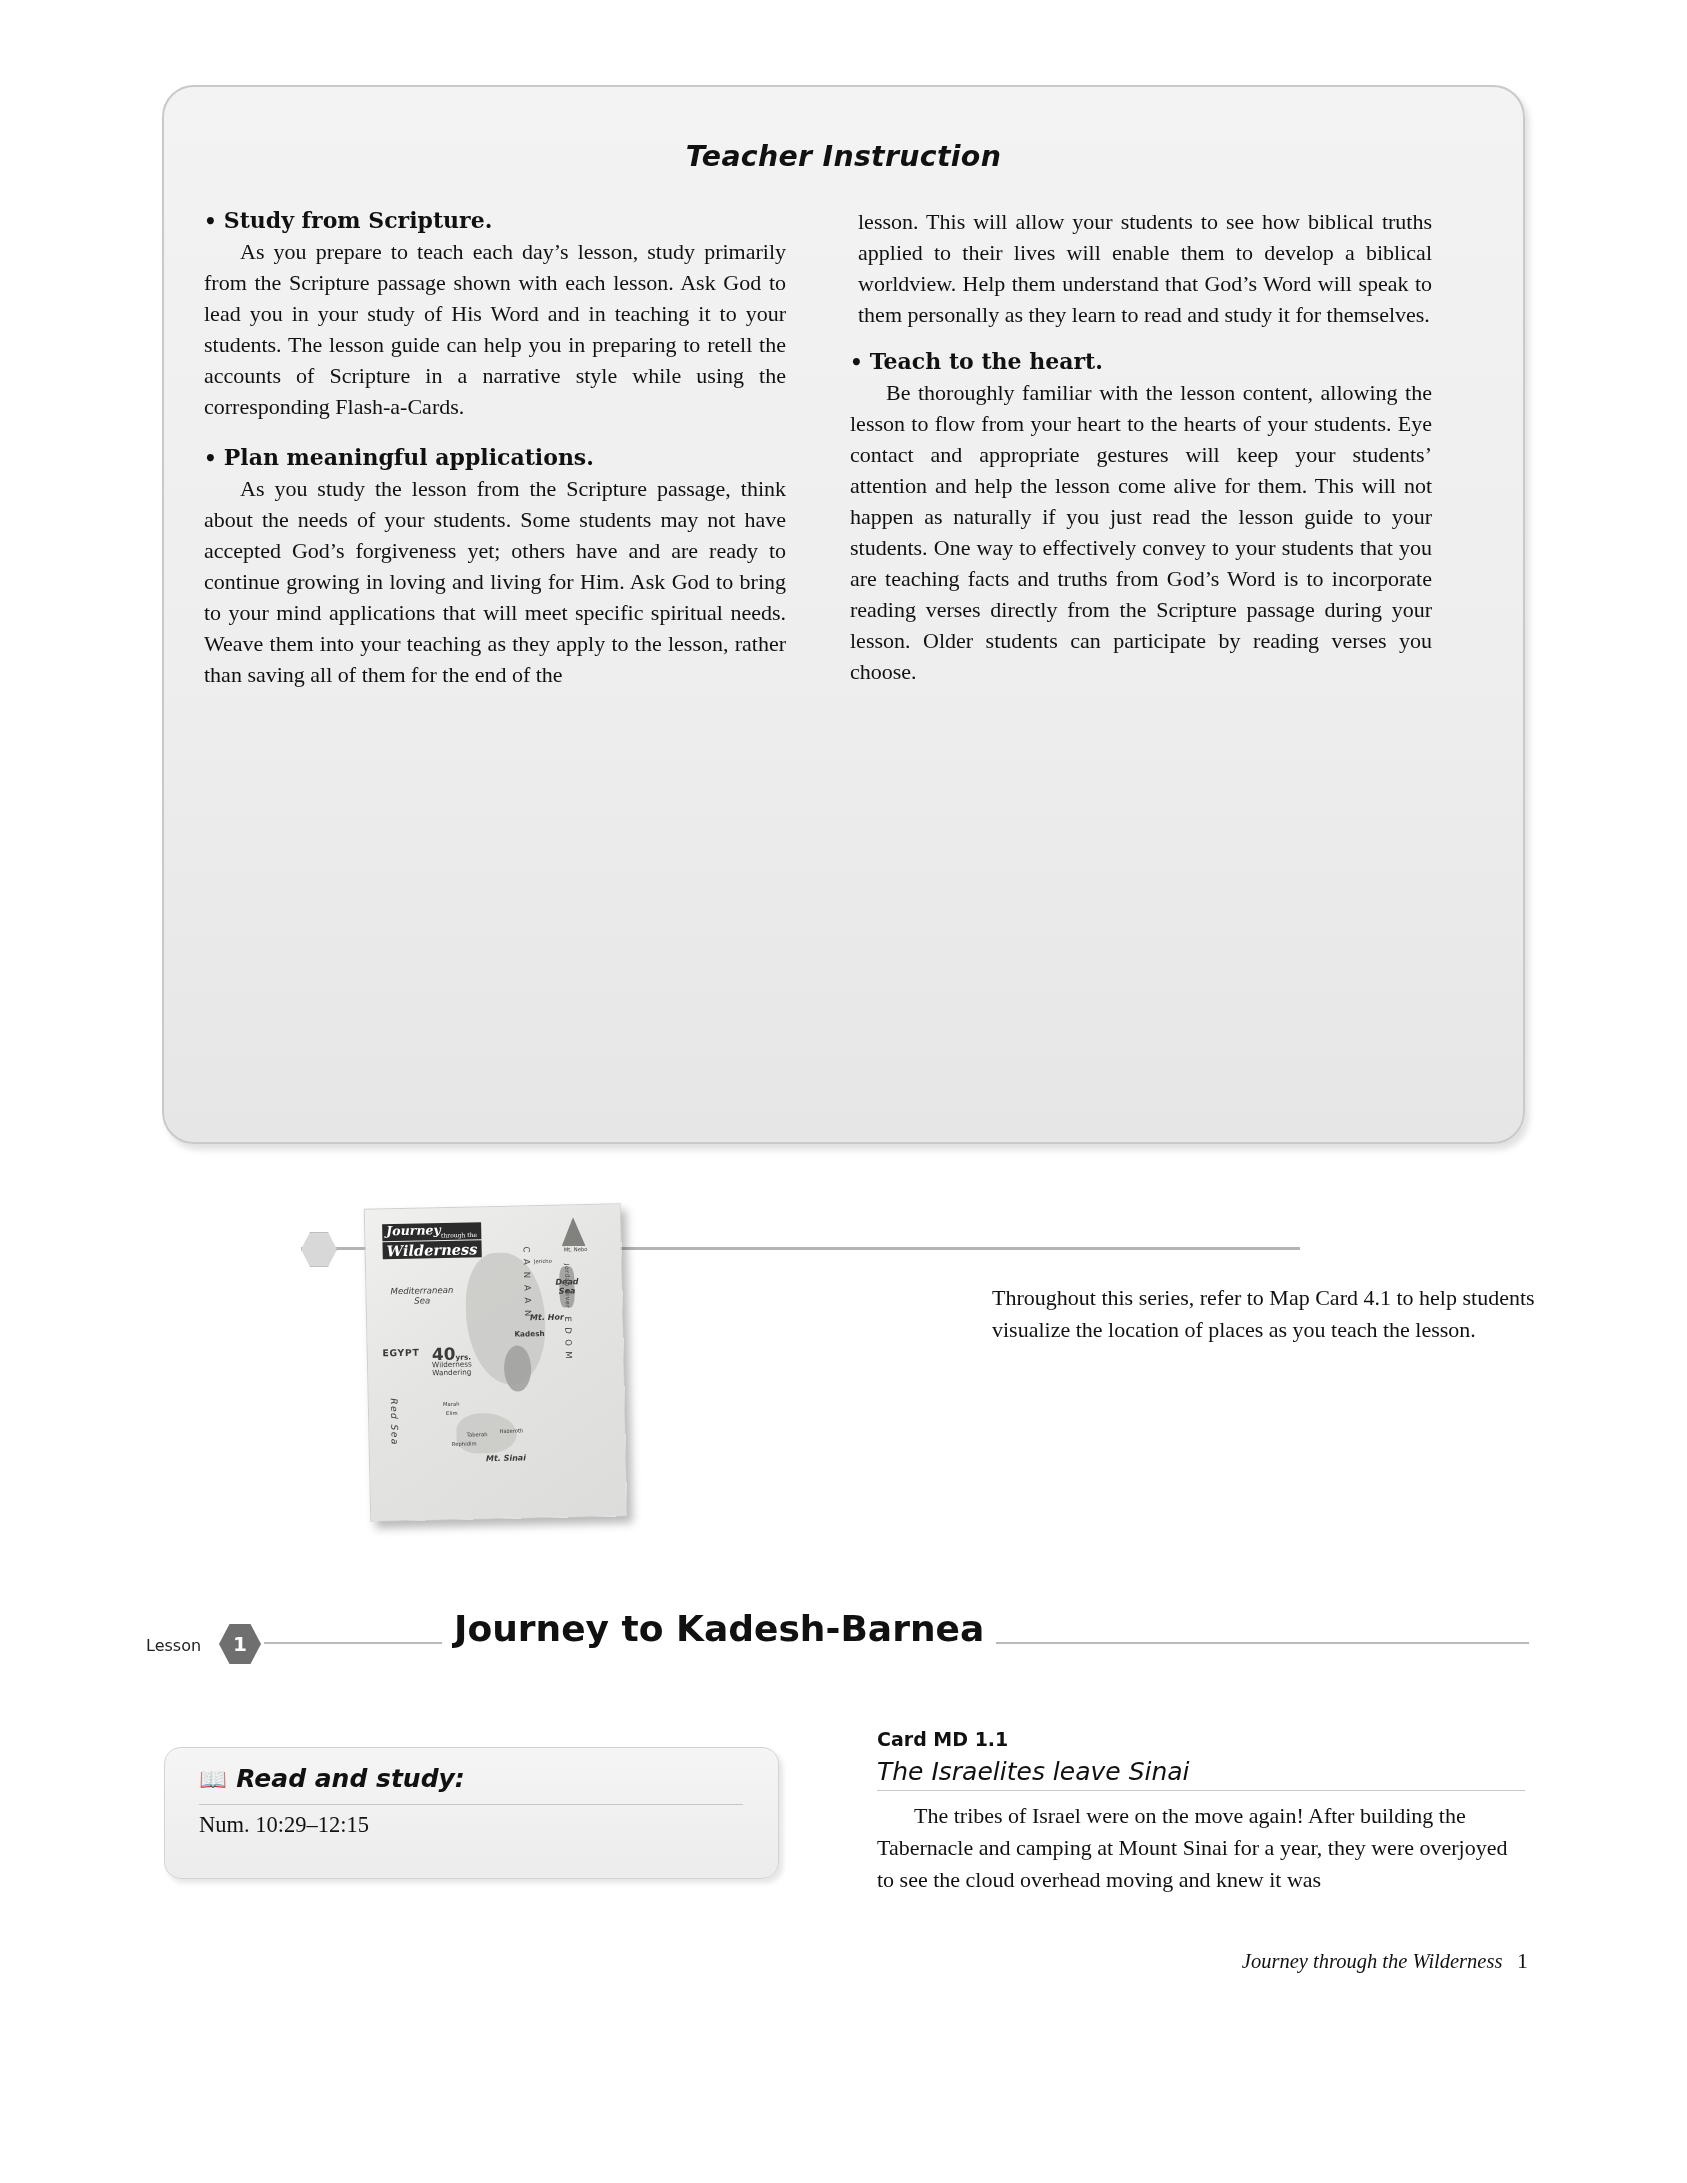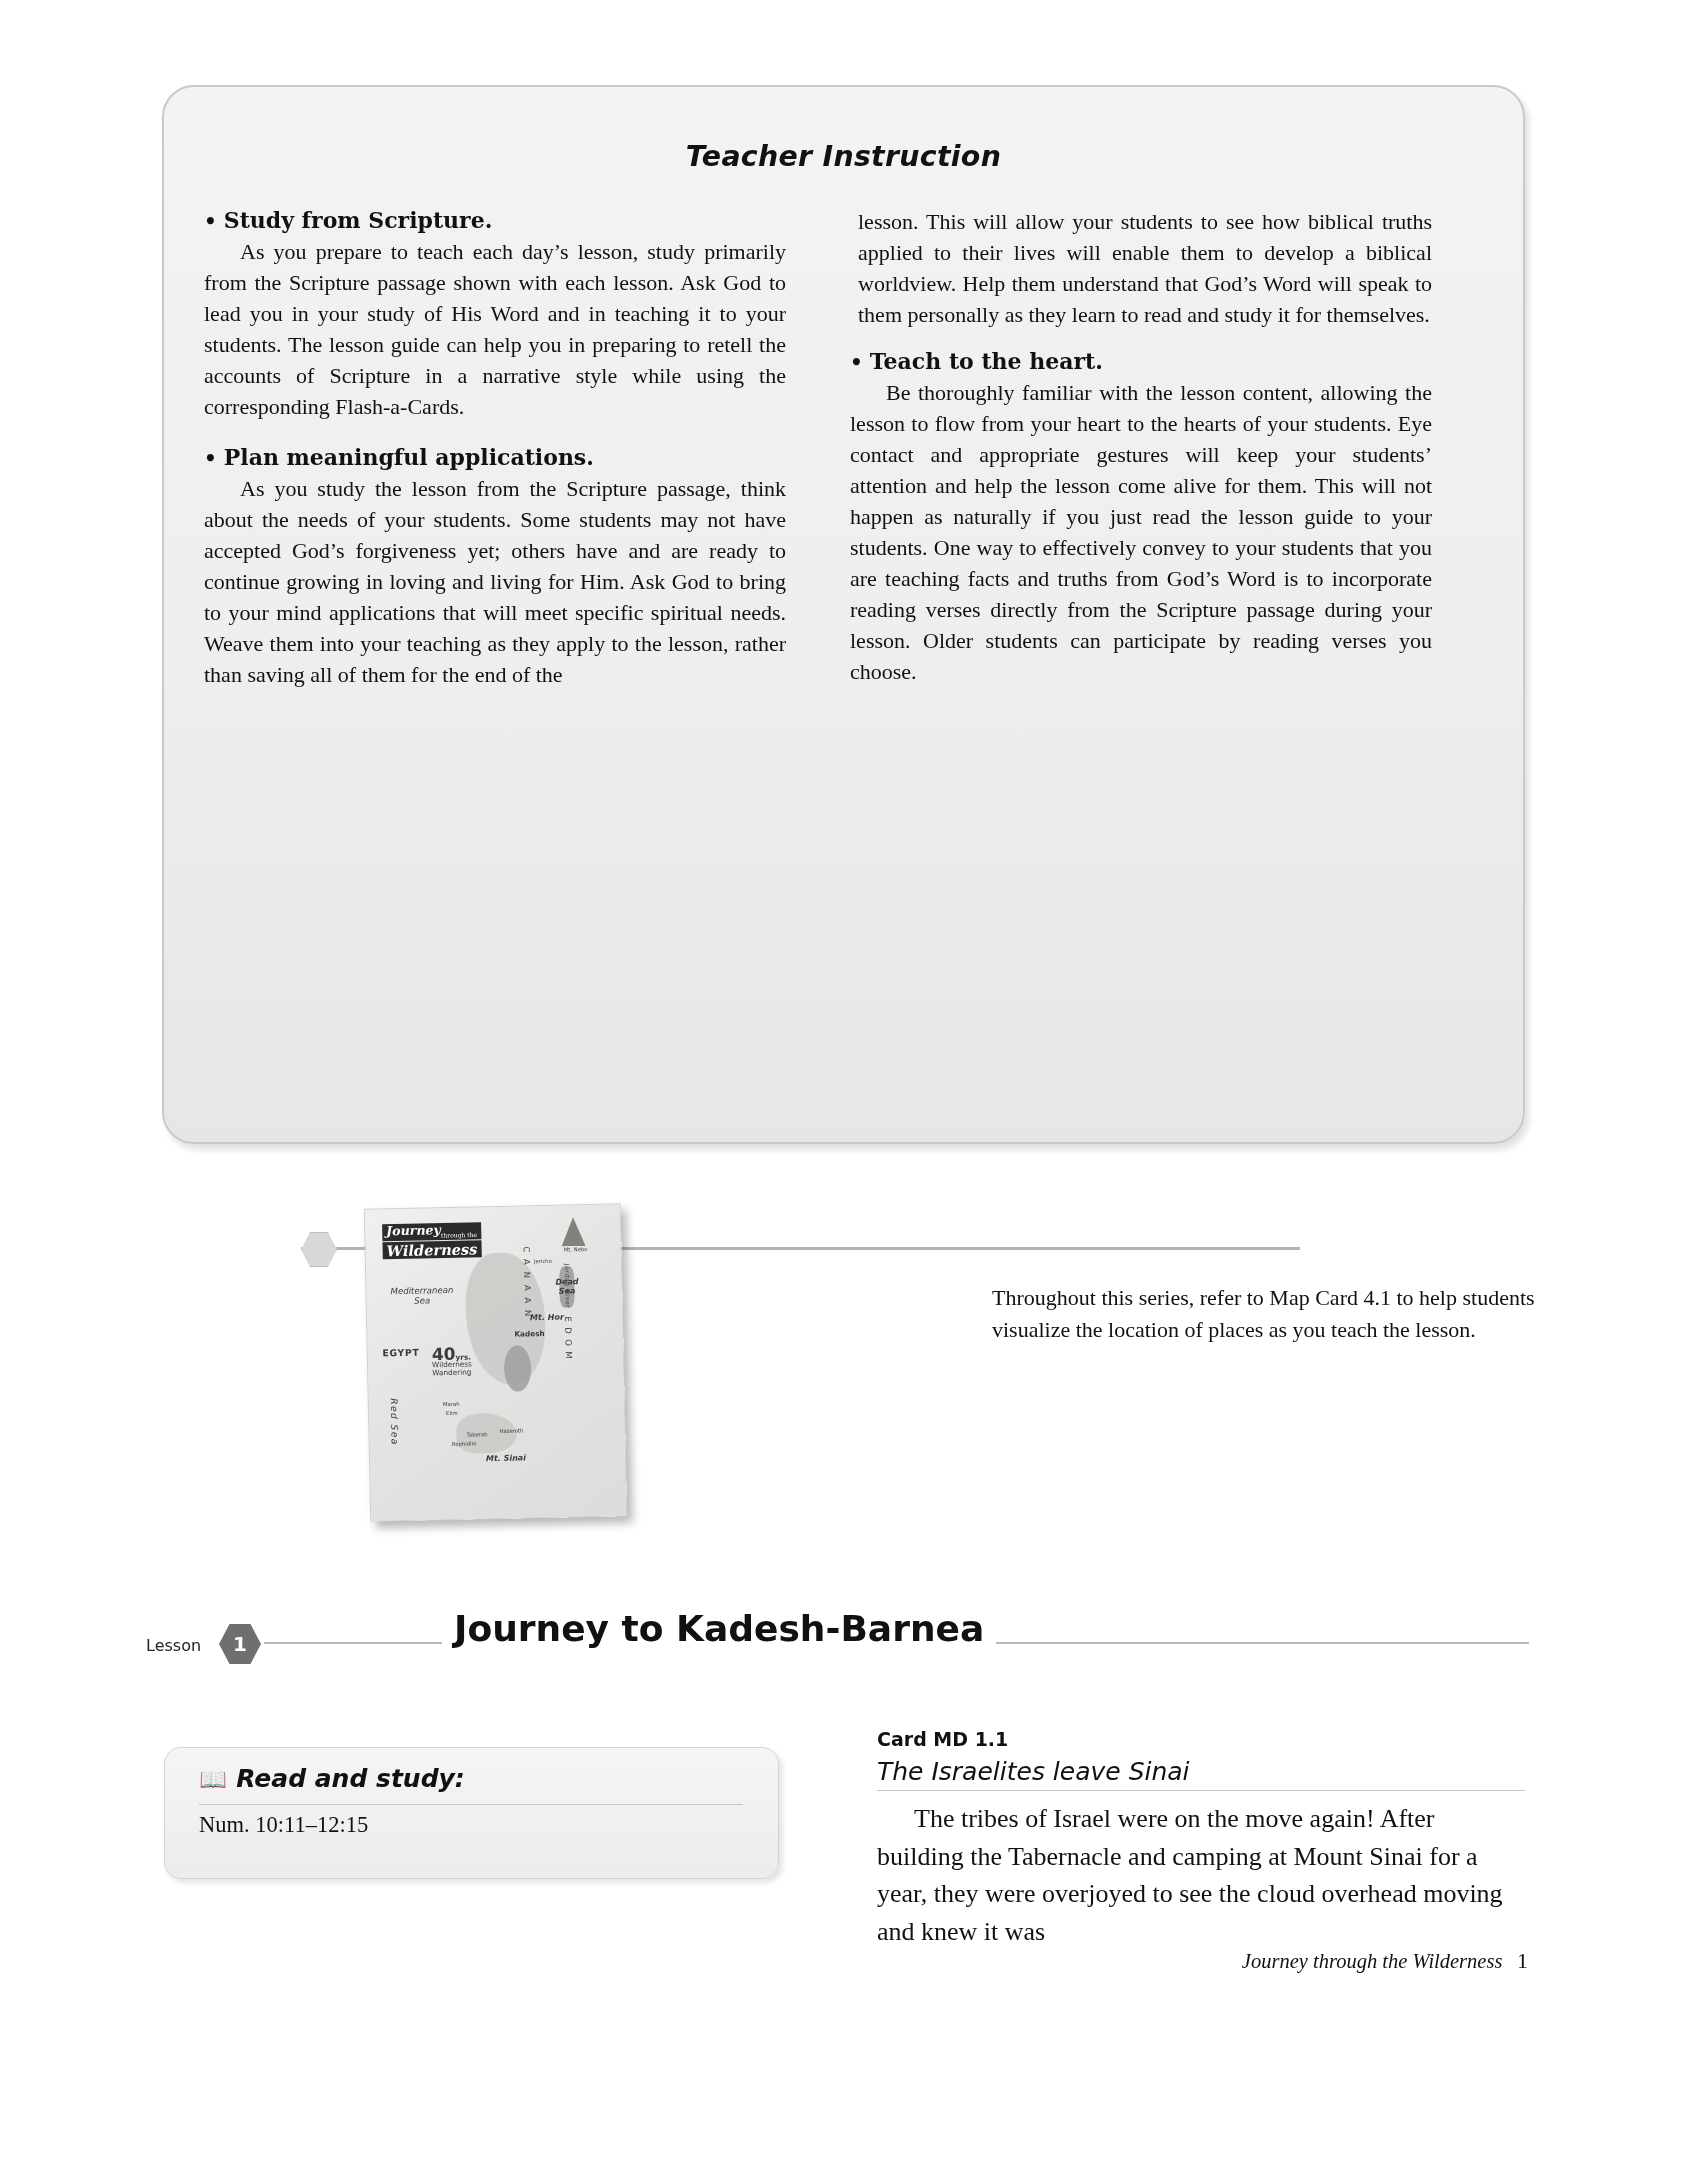--- a/index.html
+++ b/index.html
@@ -300,21 +300,21 @@
     font-size: 25px;
     margin-bottom: 4px;
   }
   .card-rule {
     width: 100%;
     height: 1.3px;
     background: #c7c7c7;
     margin-bottom: 9.3px;
   }
   .card-body {
-    font-size: 26px;
+    font-size: 22px;
     line-height: 1.44;
     text-indent: 37px;
   }
 
   
   .footer {
     position: absolute;
     right: 159px;
     top: 1948px;
     font-size: 20.5px;
@@ -408,21 +408,21 @@
     <div class="lesson-rule"></div>
     <div class="lesson-title">Journey to Kadesh-Barnea</div>
   </div>
 
   <div class="read-box">
     <div class="read-head">
       <span class="book-icon">📖</span>
       <span>Read and study:</span>
     </div>
     <div class="read-rule"></div>
-    <div class="read-ref">Num. 10:11–12:15</div>
+    <div class="read-ref">Num. 10:29–12:15</div>
   </div>
 
   <div class="card-col">
     <div class="card-num">Card MD 1.1</div>
     <div class="card-title">The Israelites leave Sinai</div>
     <div class="card-rule"></div>
     <div class="card-body">The tribes of Israel were on the move again! After building the Tabernacle and camping at Mount Sinai for a year, they were overjoyed to see the cloud overhead moving and knew it was</div>
   </div>
 
   <div class="footer">

